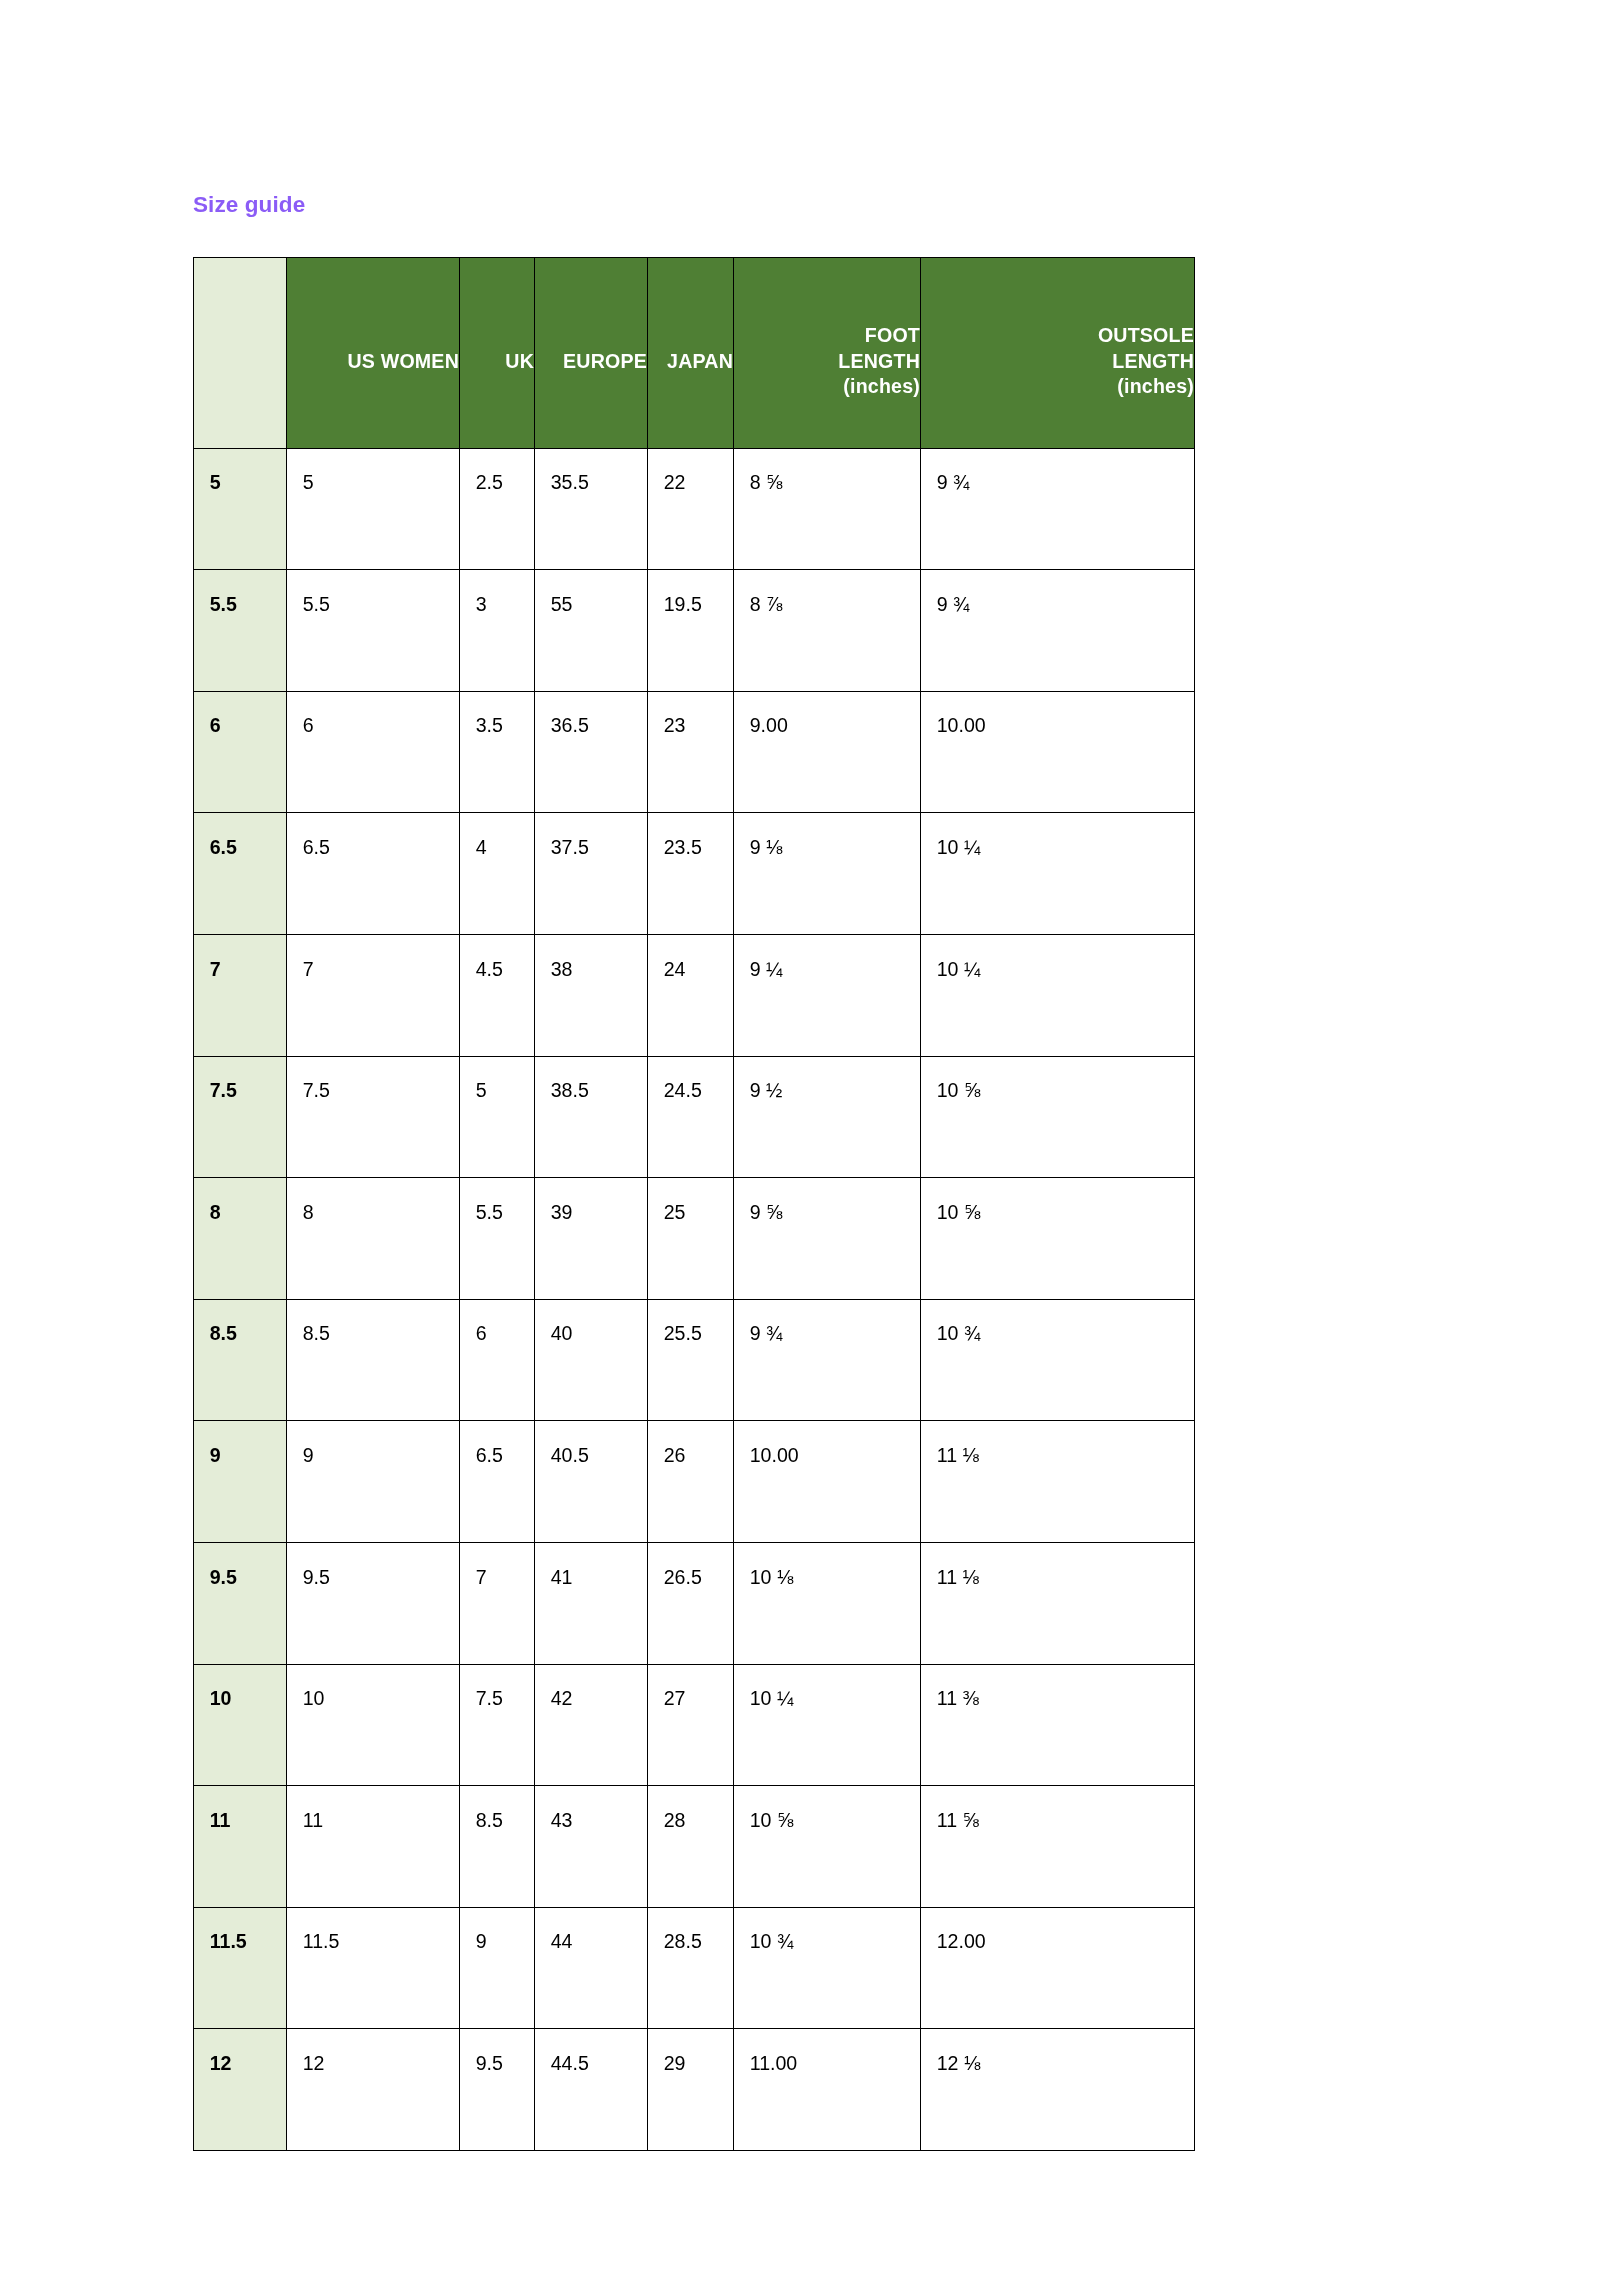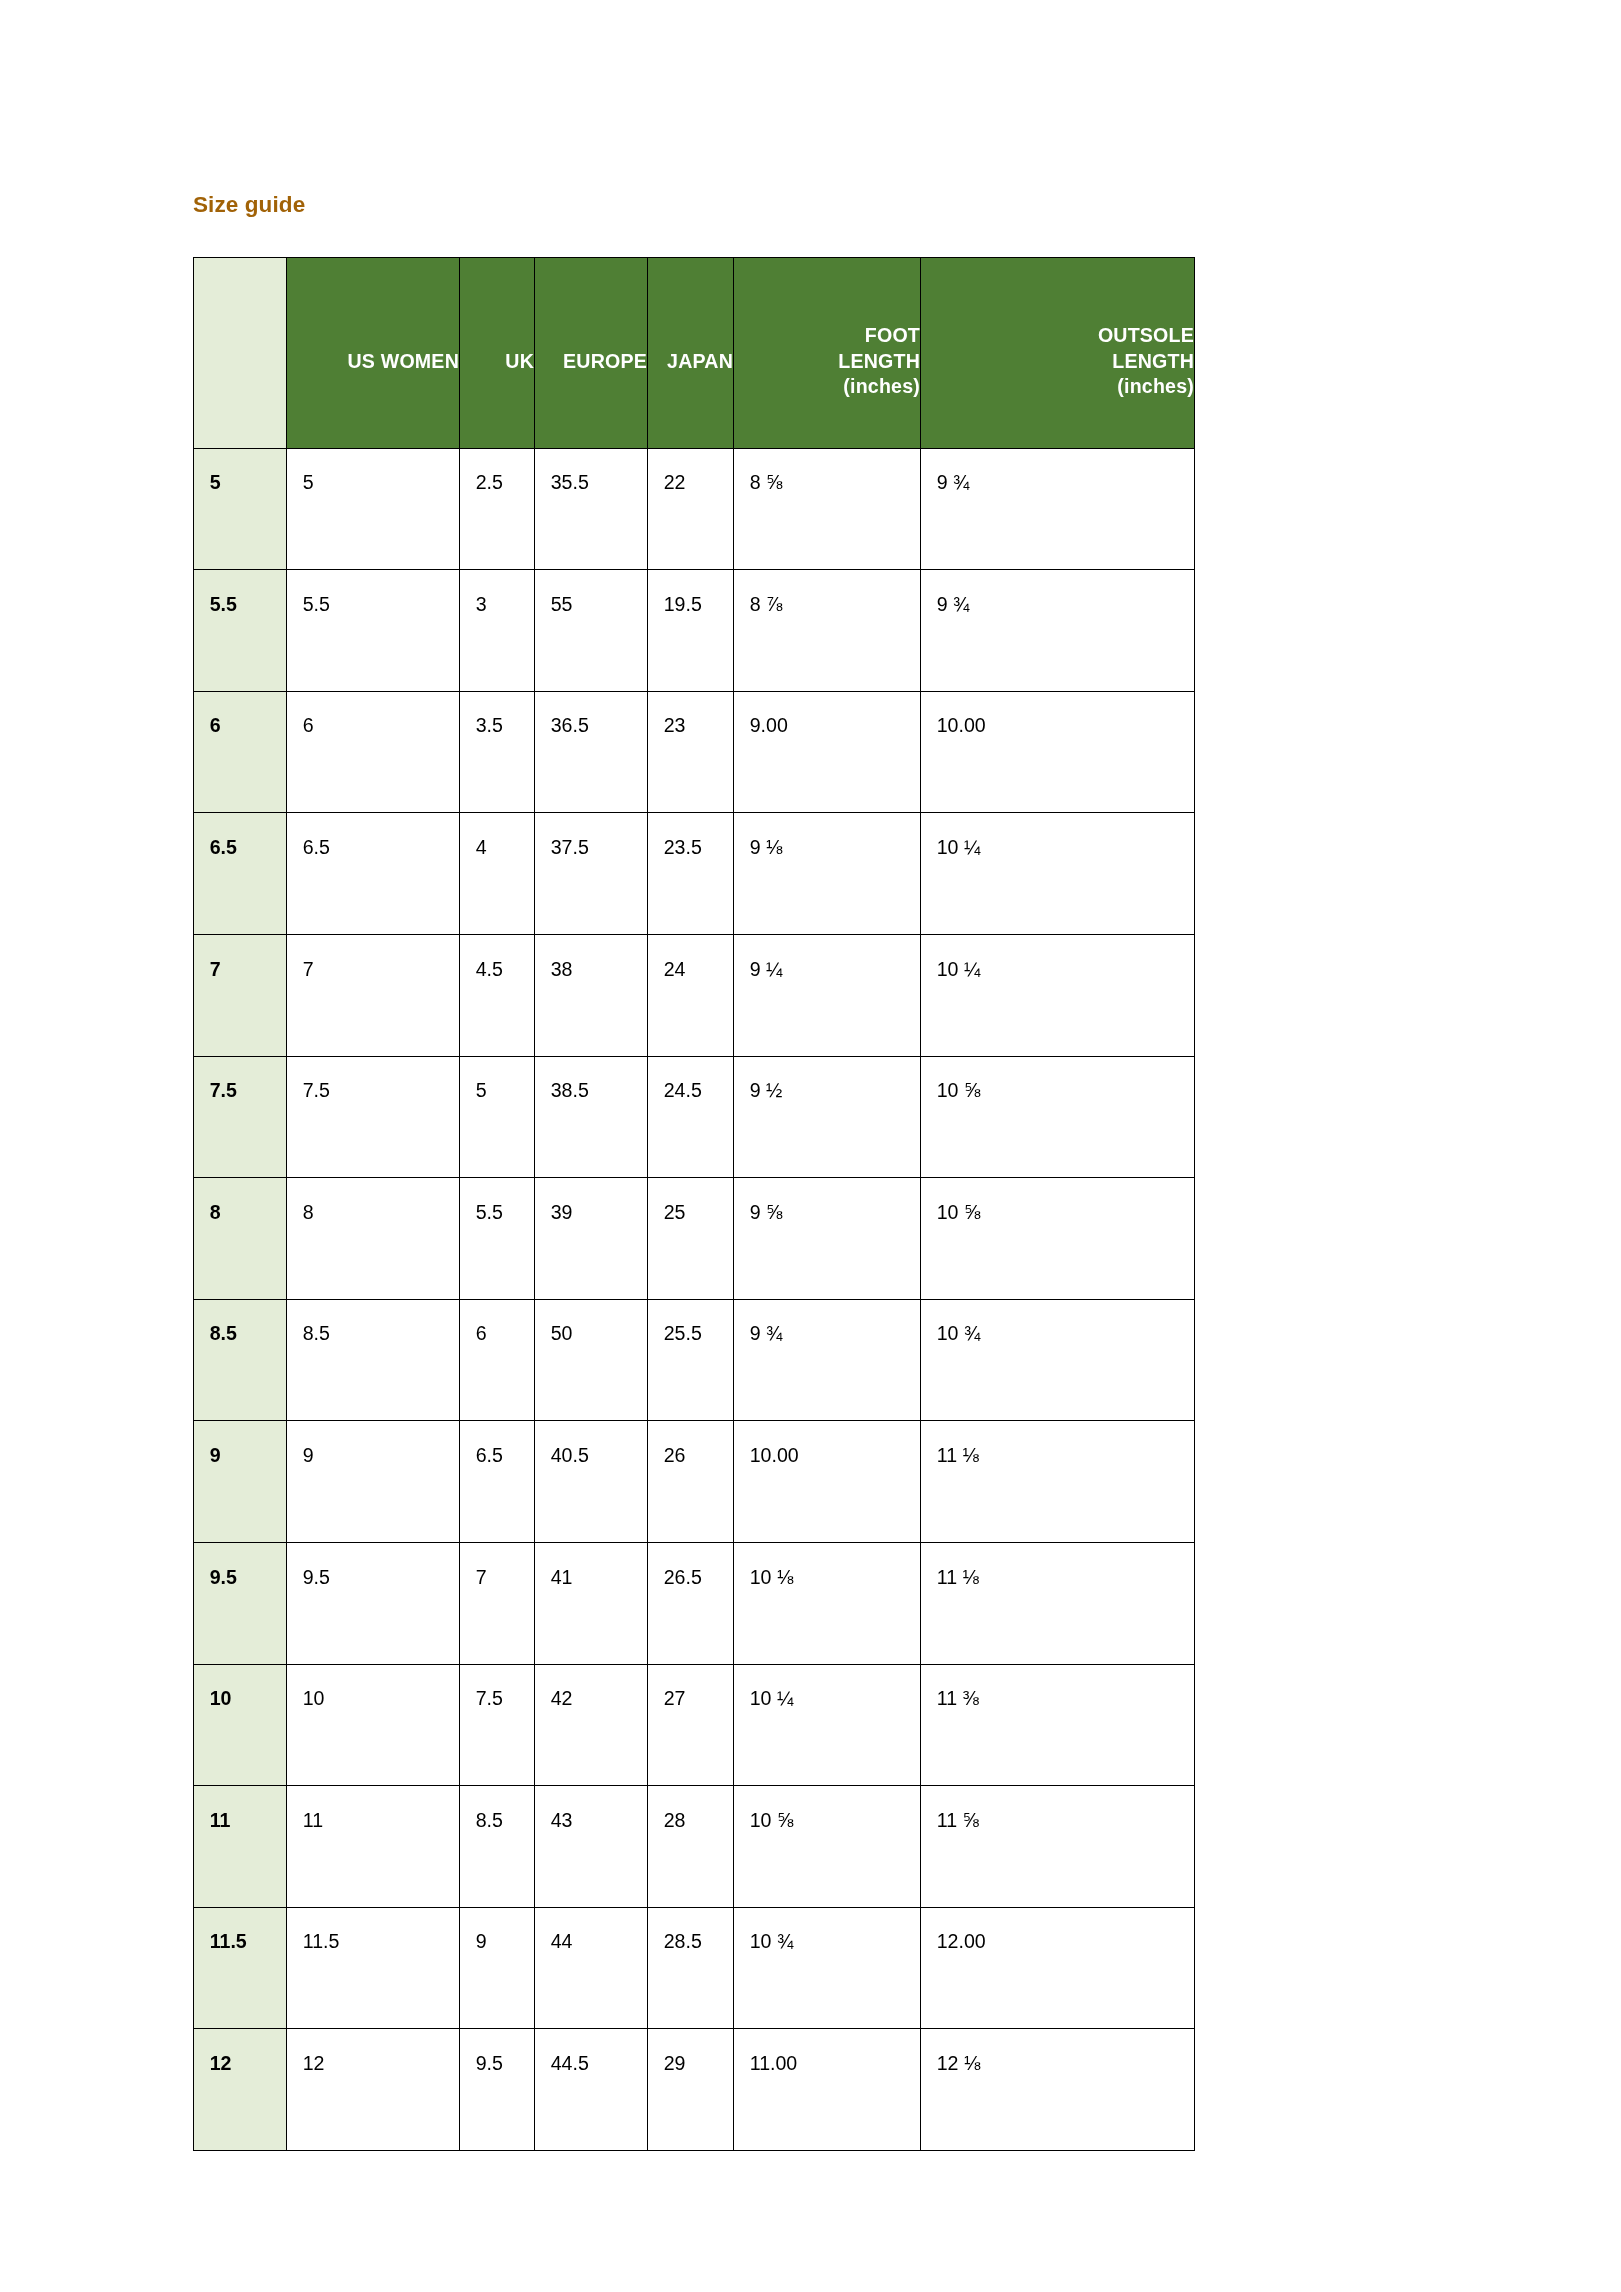--- a/index.html
+++ b/index.html
@@ -22,21 +22,21 @@
     overflow: hidden;
   }
   .page-title {
     position: absolute;
     left: 193px;
     top: 194px;
     font-size: 22.5px;
     font-weight: bold;
     letter-spacing: 0.1px;
     line-height: 1;
-    color: #a16207;
+    color: #8b5cf6;
     white-space: nowrap;
   }
   .size-table {
     position: absolute;
     left: 193px;
     top: 257px;
     width: 1002px;
     border-collapse: collapse;
     table-layout: fixed;
   }
@@ -185,21 +185,21 @@
           <td>5.5</td>
           <td>39</td>
           <td>25</td>
           <td>9 ⅝</td>
           <td>10 ⅝</td>
         </tr>
         <tr>
           <td class="rowhead">8.5</td>
           <td>8.5</td>
           <td>6</td>
-          <td>50</td>
+          <td>40</td>
           <td>25.5</td>
           <td>9 ¾</td>
           <td>10 ¾</td>
         </tr>
         <tr>
           <td class="rowhead">9</td>
           <td>9</td>
           <td>6.5</td>
           <td>40.5</td>
           <td>26</td>

